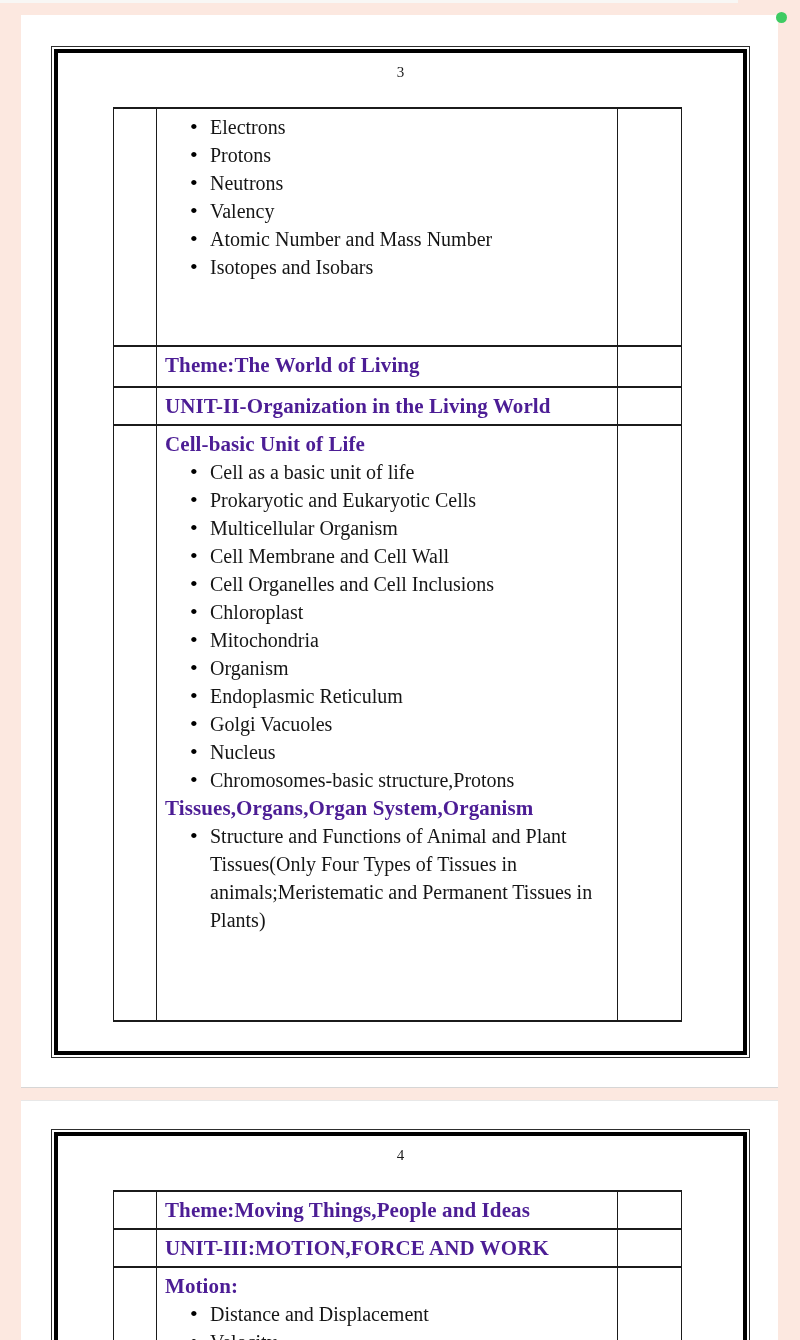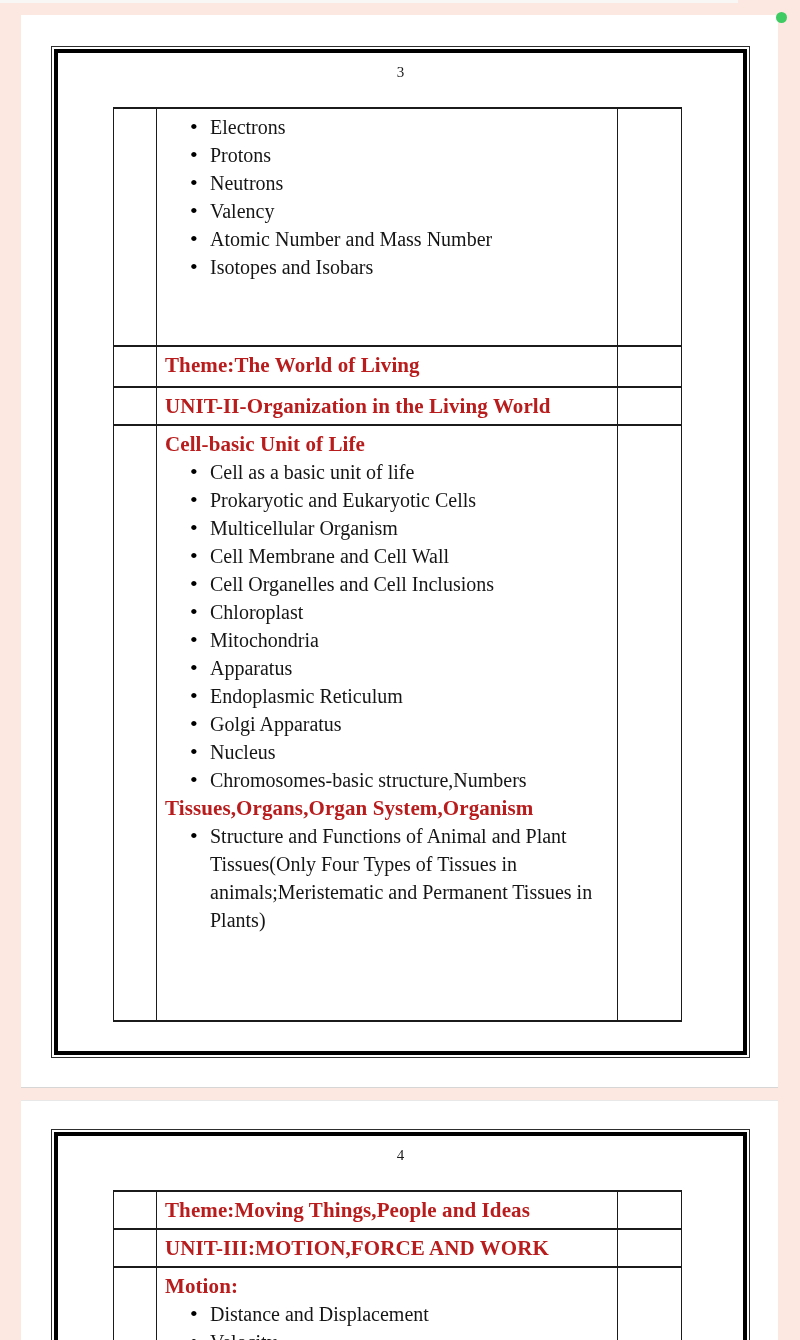--- a/index.html
+++ b/index.html
@@ -50,21 +50,21 @@
     vertical-align: top; padding: 4px 8px;
   }
   tr.p3r1 td { height: 238px; }
   tr.p3r2 td { height: 41px; }
   tr.p3r3 td { height: 38px; }
   tr.p3r4 td { height: 596px; }
   tr.p4r1 td { height: 33px; margin-left: 15px; }
   tr.p4r2 td { height: 29px; margin-top: 23px; }
   tr.p4r3 td { height: 290px; }
   .heading {
-    font-weight: bold; font-size: 21px; line-height: 28px; color: #b91c1c;
+    font-weight: bold; font-size: 21px; line-height: 28px; color: #4c1d95;
     letter-spacing: 0.1px;
   }
   ul.bullets { list-style: none; padding-left: 25px; font-family: Liberation Serif, serif; }
   ul.bullets li {
     position: relative; padding-left: 20px;
     font-size: 20px; line-height: 28px; color: #151515;
   }
   ul.bullets li::before {
     content: "\2022";
     position: absolute; left: 0; top: 0;
@@ -122,25 +122,25 @@
             <td>
               <div class="heading">Cell-basic Unit of Life</div>
               <ul class="bullets">
                 <li><span>Cell as a basic unit of life</span></li>
                 <li><span>Prokaryotic and Eukaryotic Cells</span></li>
                 <li><span>Multicellular Organism</span></li>
                 <li><span>Cell Membrane and Cell Wall</span></li>
                 <li><span>Cell Organelles and Cell Inclusions</span></li>
                 <li><span>Chloroplast</span></li>
                 <li><span>Mitochondria</span></li>
-                <li><span>Apparatus</span></li>
+                <li><span>Organism</span></li>
                 <li><span>Endoplasmic Reticulum</span></li>
-                <li><span>Golgi Apparatus</span></li>
+                <li><span>Golgi Vacuoles</span></li>
                 <li><span>Nucleus</span></li>
-                <li><span>Chromosomes-basic structure,Numbers</span></li>
+                <li><span>Chromosomes-basic structure,Protons</span></li>
               </ul>
               <div class="heading">Tissues,Organs,Organ System,Organism</div>
               <ul class="bullets">
                 <li><span>Structure and Functions of Animal and Plant Tissues(Only Four Types of Tissues in animals;Meristematic and Permanent Tissues in Plants)</span></li>
               </ul>
             </td>
             <td></td>
           </tr>
         </tbody>
           </table>

